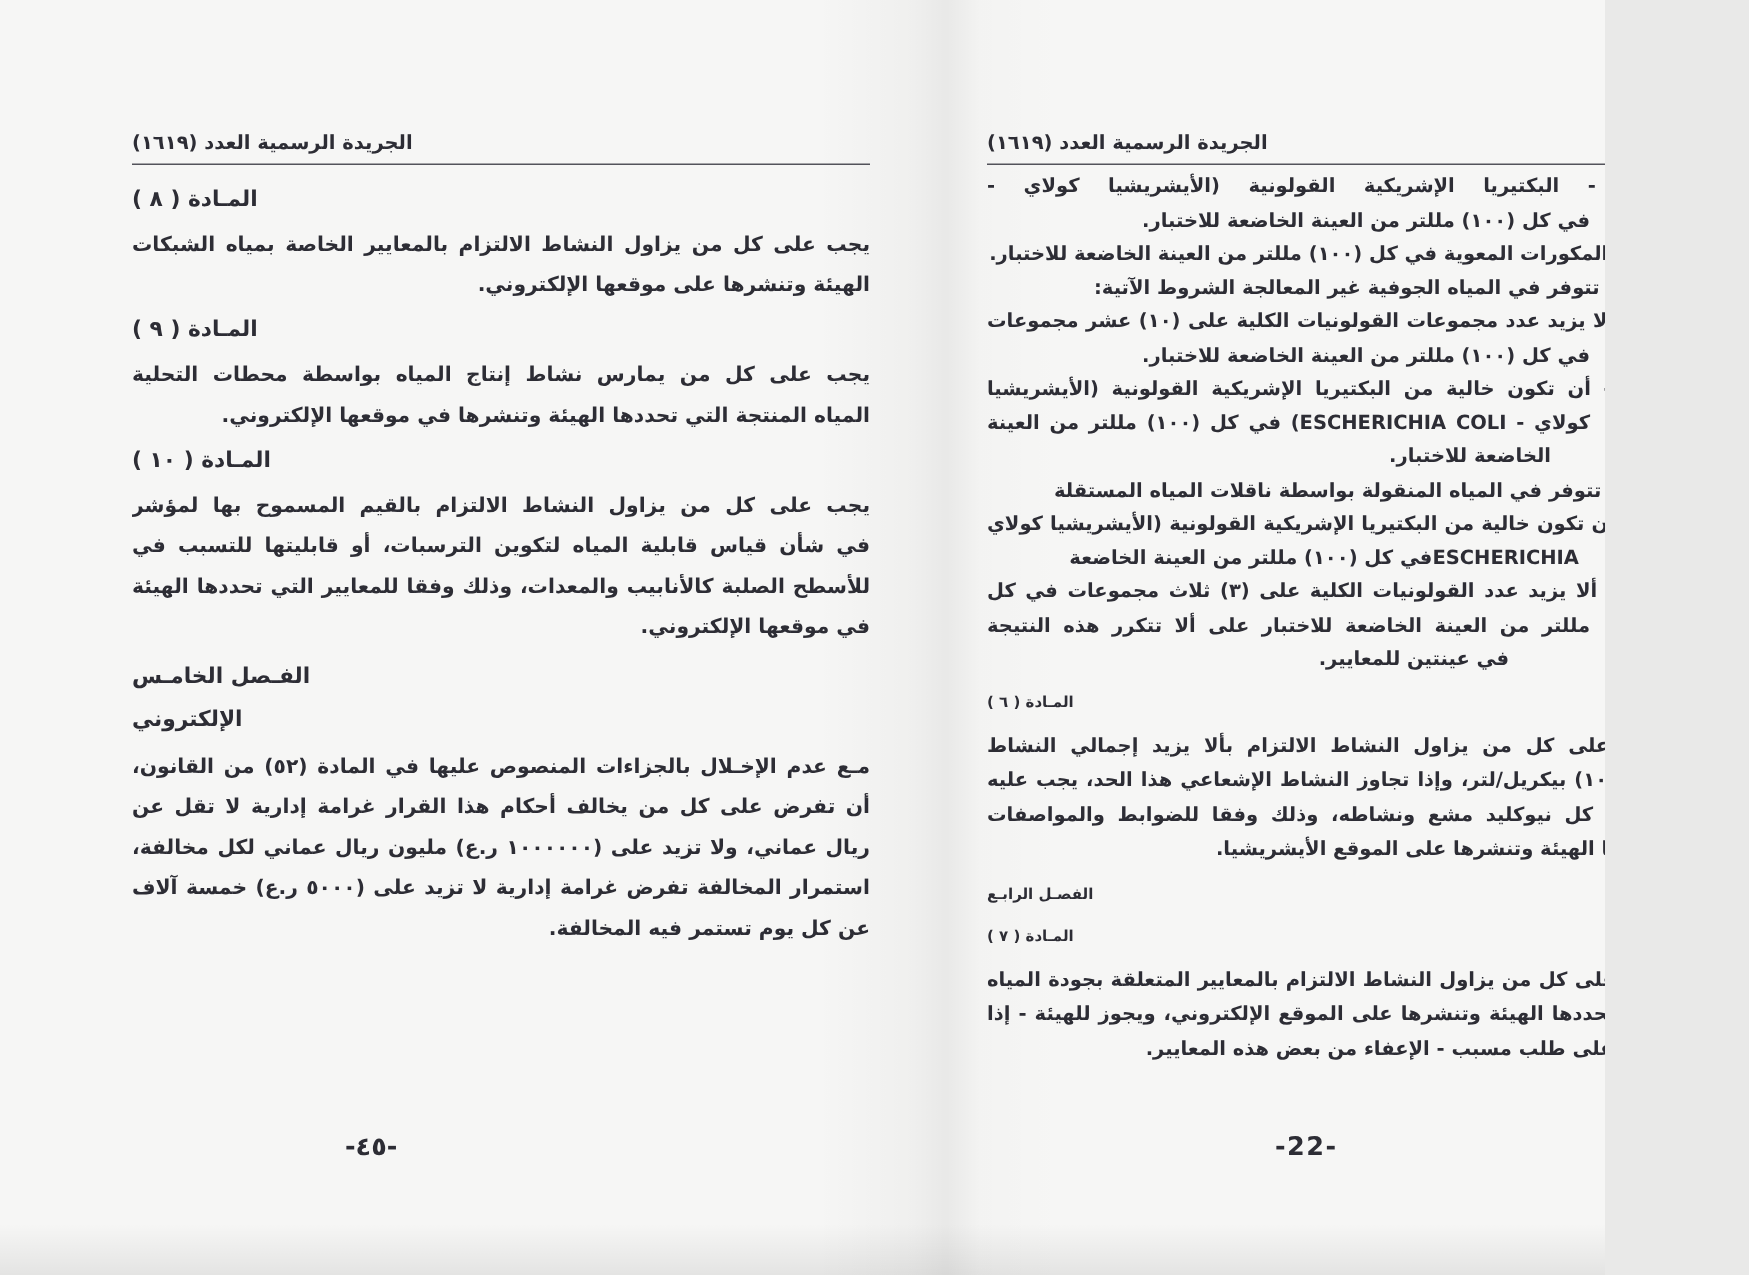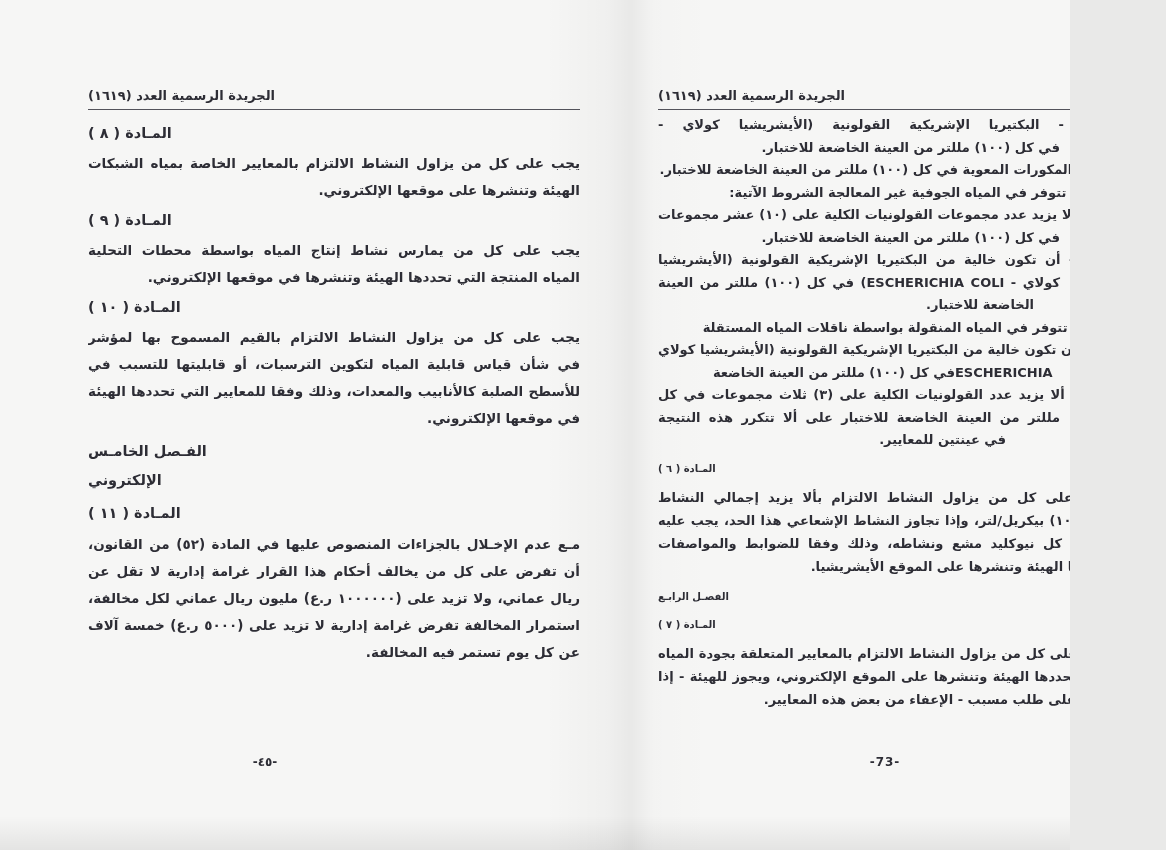--- a/index.html
+++ b/index.html
@@ -58,22 +58,22 @@
   .lv4{padding-right:104px;}
 
   
   .mt1{margin-top:1px}.mt2{margin-top:2px}.mt3{margin-top:3px}.mt4{margin-top:4px}
   .mt6{margin-top:6px}.mt10{margin-top:10px}
 
   .pageno{
     position:absolute;
     top:755px;
     width:70px;
-    text-align:center;
-    font-size:12px;
+    text-align:left;
+    font-size:17px;
     font-weight:700;
     letter-spacing:1px;
     color:#2d2d35;
   }
   #pn-left{left:230px;}
   #pn-right{left:850px;}
 
   .spine-shade{
     position:absolute;left:545px;top:0;width:165px;height:850px;
     background:linear-gradient(to right,
@@ -112,21 +112,20 @@
         </div>
         <div class="art mt3">المـادة ( ١٠ )</div>
         <div class="blk-para mt3">
           <div class="ln al-j lv0">يجب على كل من يزاول النشاط الالتزام بالقيم المسموح بها لمؤشر لانجلير للتشبع،</div>
           <div class="ln al-j lv0">في شأن قياس قابلية المياه لتكوين الترسبات، أو قابليتها للتسبب في التكلسات أو التآكل</div>
           <div class="ln al-j lv0">للأسطح الصلبة كالأنابيب والمعدات، وذلك وفقا للمعايير التي تحددها الهيئة وتنشرها</div>
           <div class="ln al-r lv0">في موقعها الإلكتروني.</div>
         </div>
         <div class="chap mt6">الفـصل الخامـس</div>
         <div class="chap mt2">الإلكتروني</div>
-        <div class="art mt6">المـادة ( ١١ )</div>
         <div class="blk-para mt4">
           <div class="ln al-j lv0">مـع عدم الإخـلال بالجزاءات المنصوص عليها في المادة (٥٢) من القانون، يجوز للهيئة</div>
           <div class="ln al-j lv0">أن تفرض على كل من يخالف أحكام هذا القرار غرامة إدارية لا تقل عن (١٠٠٠ ر.ع) ألف</div>
           <div class="ln al-j lv0">ريال عماني، ولا تزيد على (١٠٠٠٠٠٠ ر.ع) مليون ريال عماني لكل مخالفة، وفي حال</div>
           <div class="ln al-j lv0">استمرار المخالفة تفرض غرامة إدارية لا تزيد على (٥٠٠٠ ر.ع) خمسة آلاف ريال عماني</div>
           <div class="ln al-r lv0">عن كل يوم تستمر فيه المخالفة.</div>
         </div>
       </div>
   </div>
 
@@ -164,18 +163,18 @@
         <div class="art mt2">المـادة ( ٧ )</div>
         <div class="blk-para mt4">
           <div class="ln al-j lv0">يجب على كل من يزاول النشاط الالتزام بالمعايير المتعلقة بجودة المياه في حالات الطوارئ</div>
           <div class="ln al-j lv0">التي تحددها الهيئة وتنشرها على الموقع الإلكتروني، ويجوز للهيئة - إذا اقتضت الضرورة</div>
           <div class="ln al-r lv0">وبناء على طلب مسبب - الإعفاء من بعض هذه المعايير.</div>
         </div>
       </div>
   </div>
 
   <div class="pageno" id="pn-left">-٤٥-</div>
-  <div class="pageno" id="pn-right">-73-</div>
+  <div class="pageno" id="pn-right">-22-</div>
 
   <div class="spine-shade"></div>
   <div class="bottom-shade"></div>
   <div class="right-shade"></div>
 </div>
 
 </body></html>

